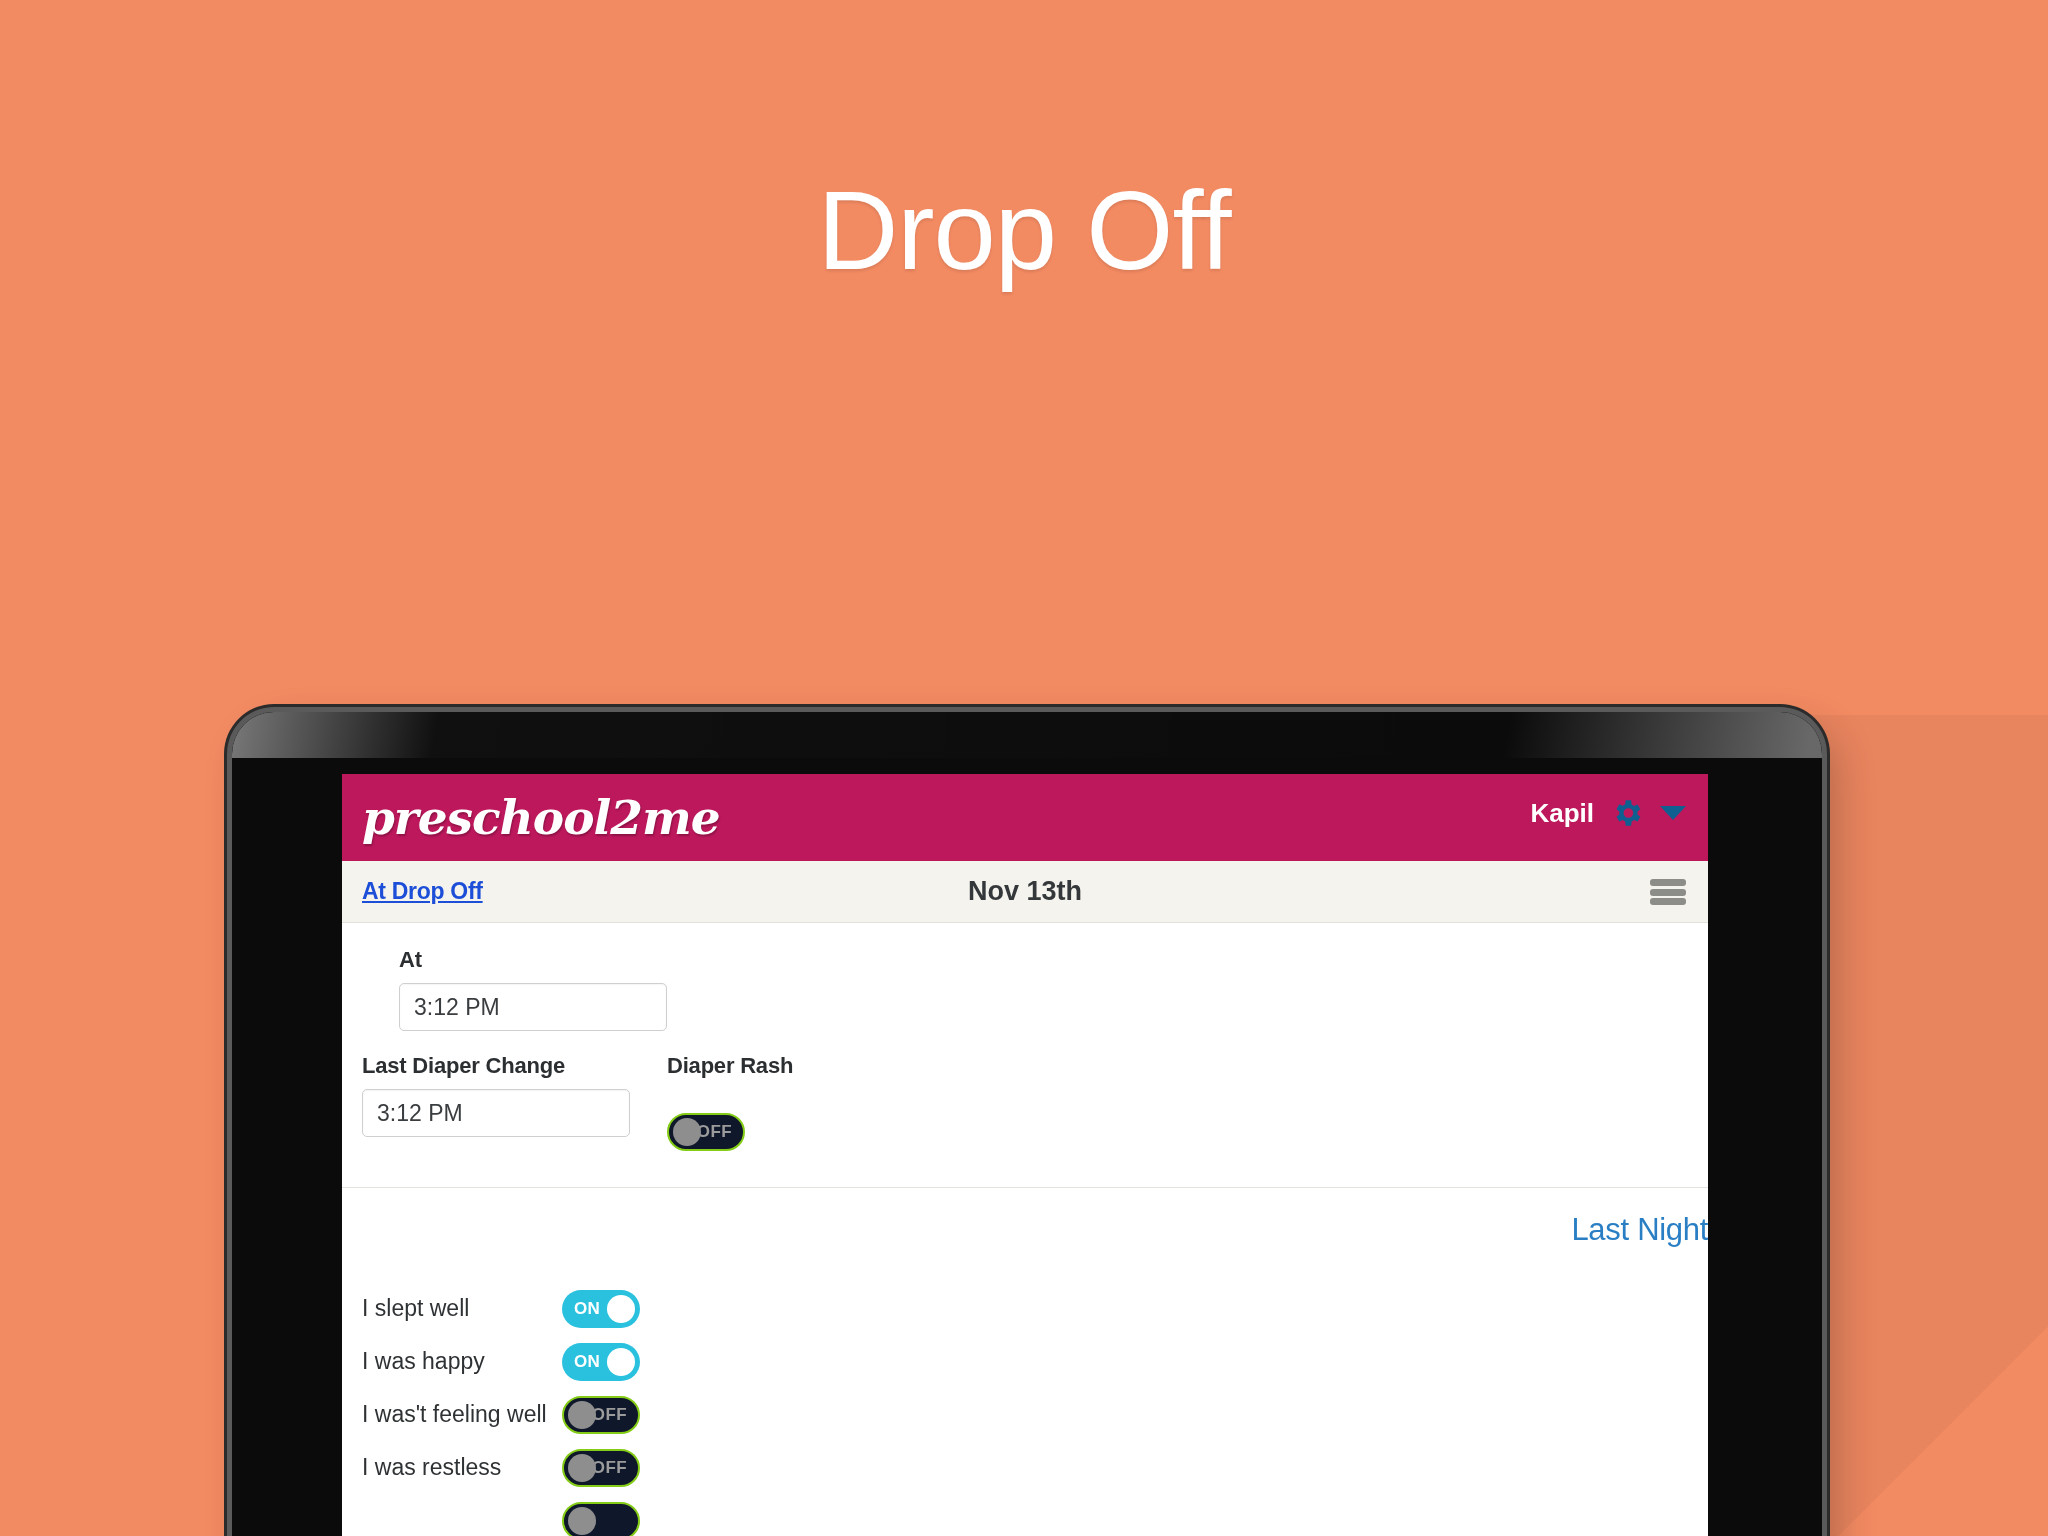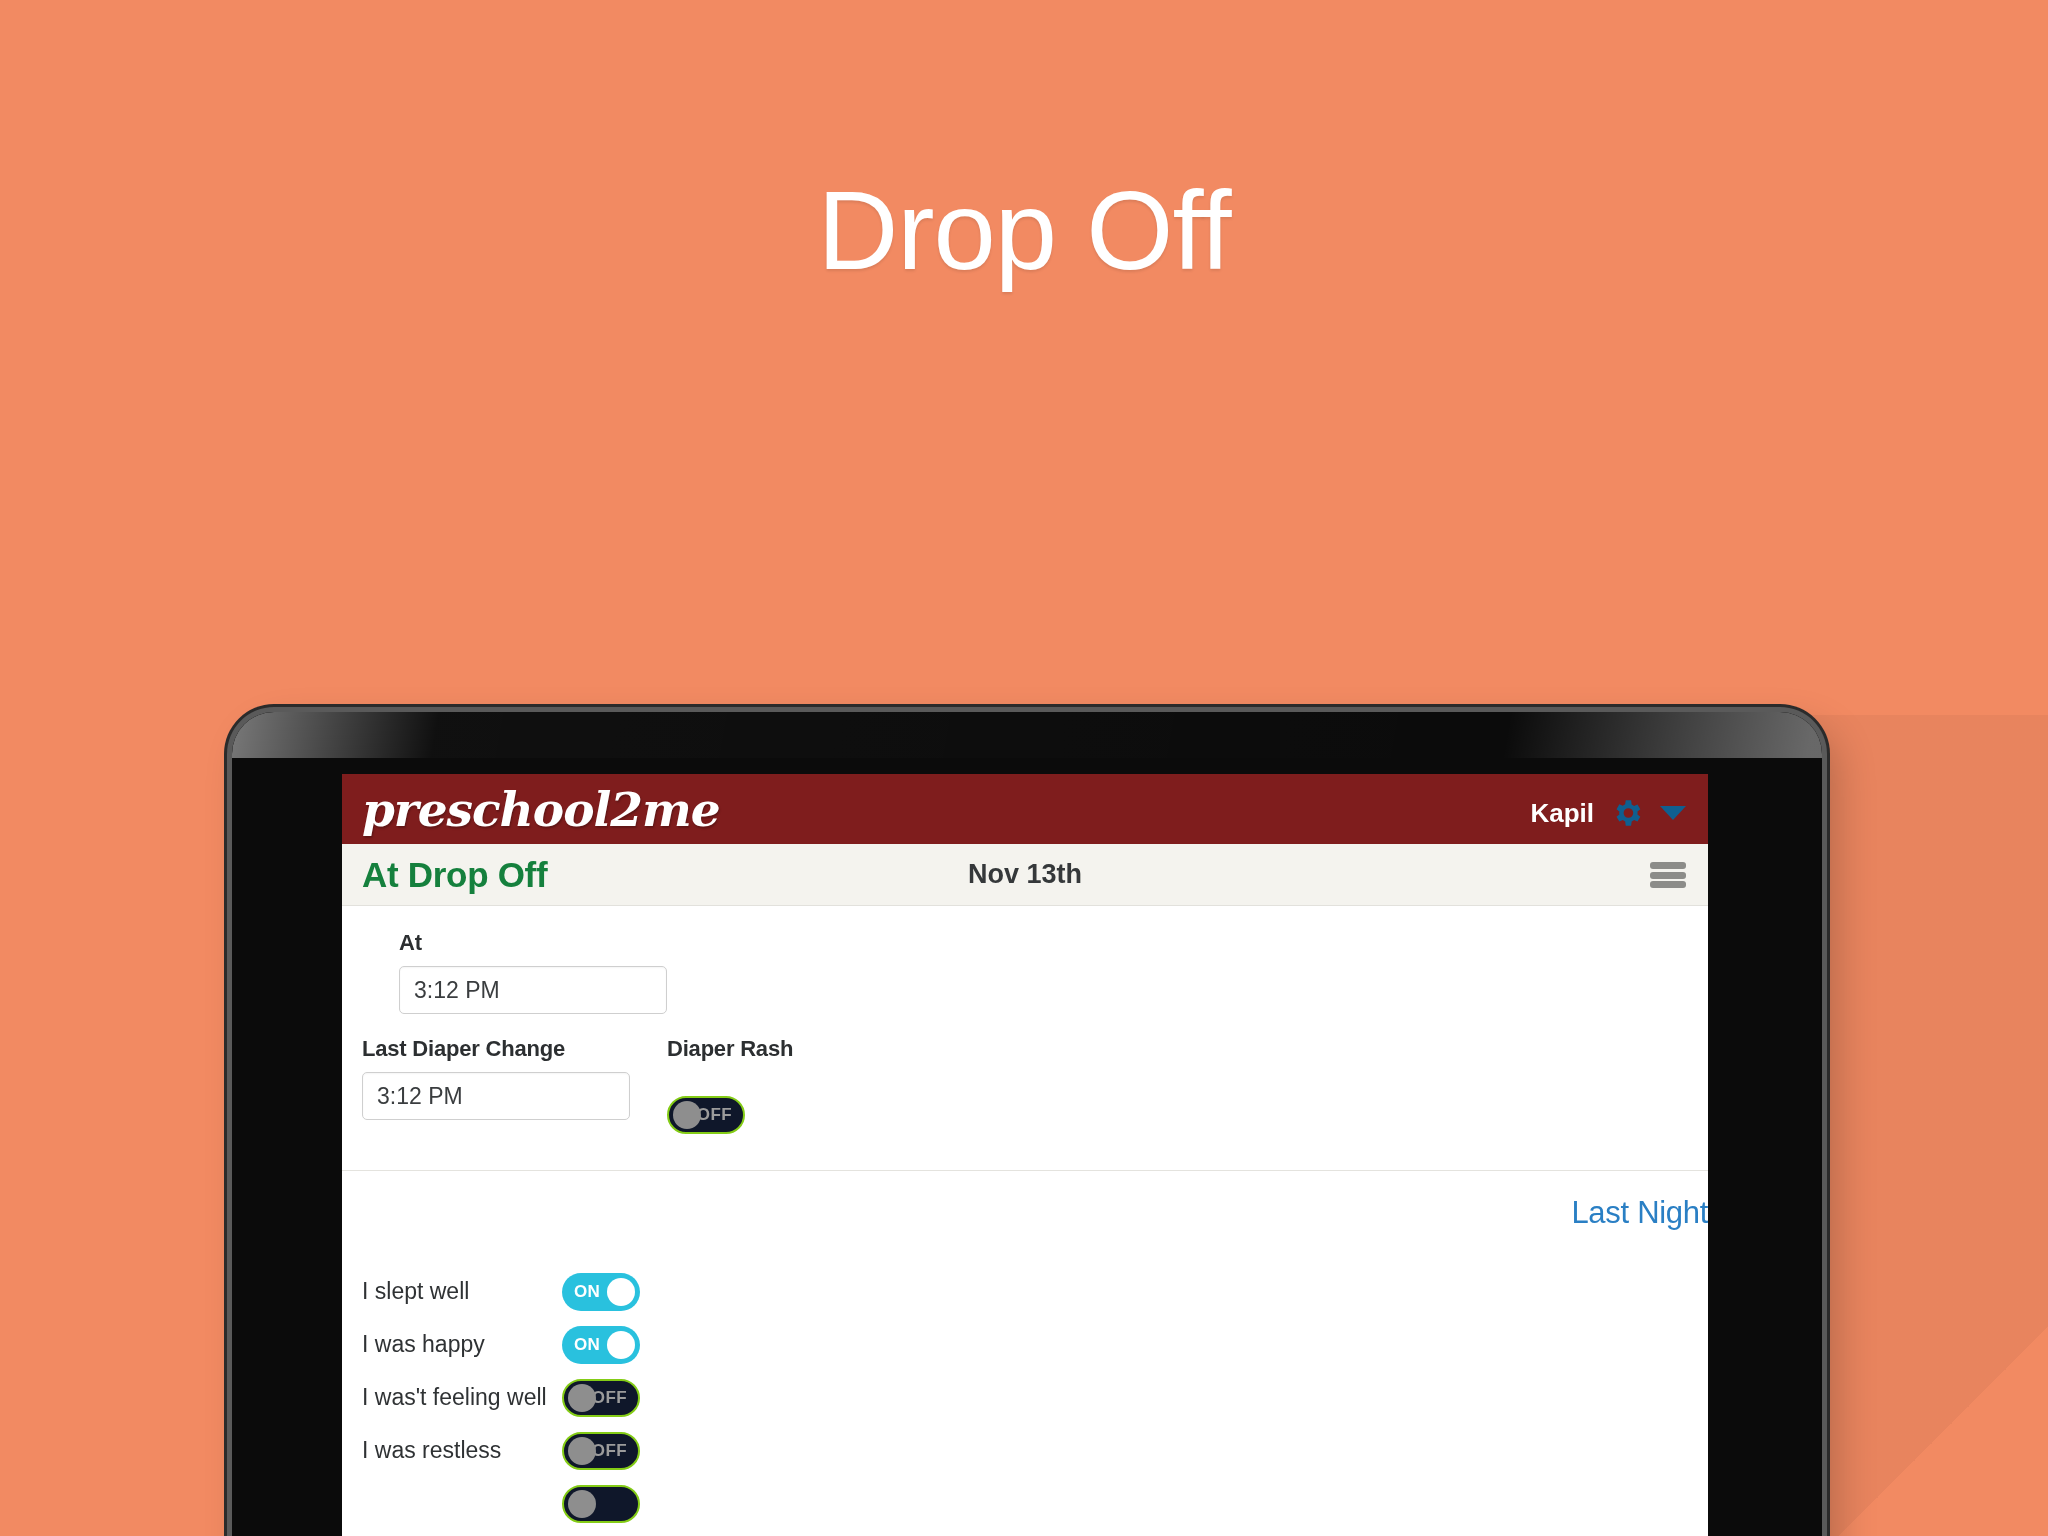--- a/index.html
+++ b/index.html
@@ -67,22 +67,22 @@
   
   .screen{
     position:absolute;
     left:342px; top:774px;
     width:1366px; height:762px;
     background:#ffffff;
     overflow:hidden;
   }
 
   .appbar{
-    height:70px;
-    background:#7f1d1d;
+    height:87px;
+    background:#be185d;
     display:flex; align-items:center;
     padding:0 22px 0 20px;
     position:relative;
   }
   .logo{
     font-family:"DejaVu Serif", serif;
     font-style:italic;
     font-weight:bold;
     font-size:47px;
     color:#ffffff;
@@ -108,21 +108,21 @@
 
   .subbar{
     height:62px;
     background:#f4f3ee;
     border-bottom:1px solid #e2e1dc;
     display:flex; align-items:center;
     padding:0 22px 0 20px;
     position:relative;
   }
   .subbar-link{
-    color:#15803d; font-size:35px; font-weight:bold; letter-spacing:-0.3px;
+    color:#1d4ed8; font-size:23px; font-weight:bold; letter-spacing:-0.3px;text-decoration:underline;
   }
   .subbar-date{
     position:absolute; left:0; right:0; text-align:center;
     font-size:27px; font-weight:bold; color:#35383a;
     pointer-events:none;
   }
   .hamburger{
     position:absolute; right:22px; top:14px;
     width:36px; height:34px;
     display:flex; flex-direction:column; justify-content:space-between;

